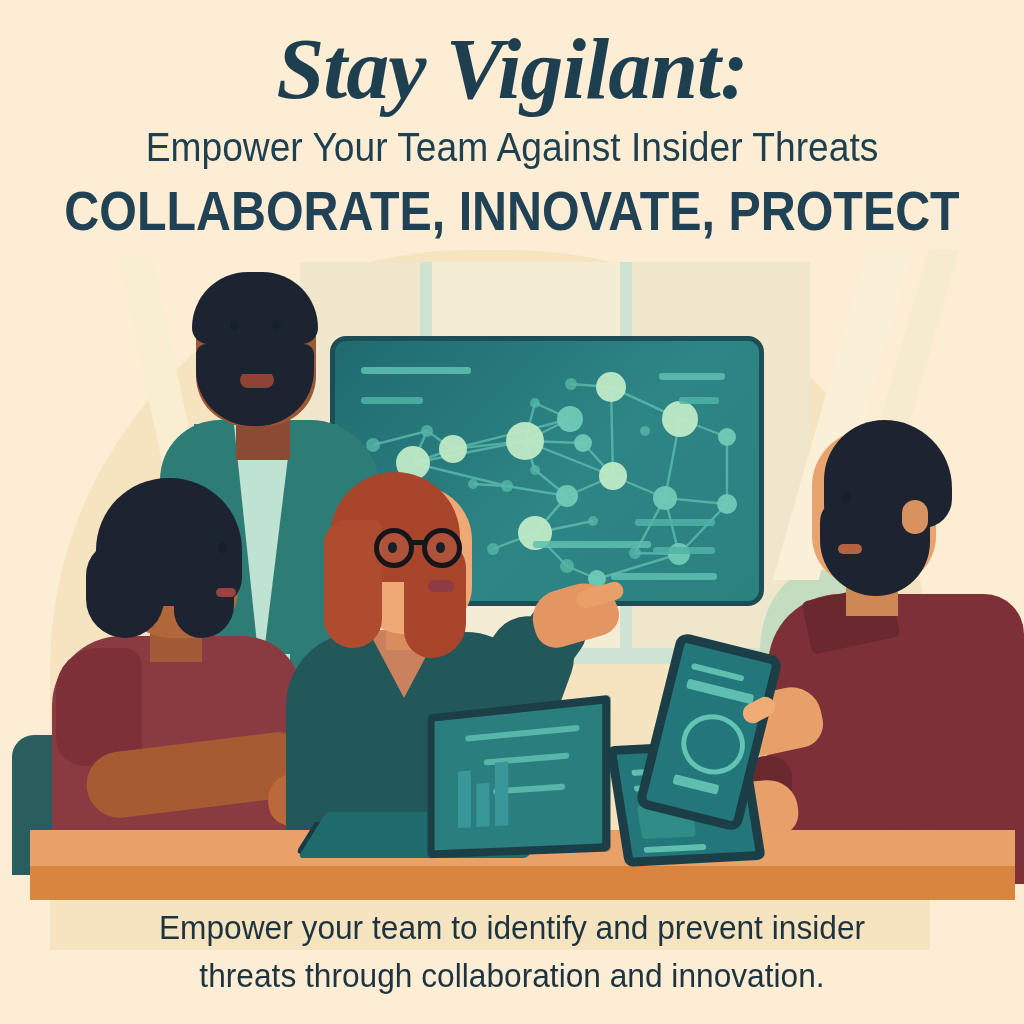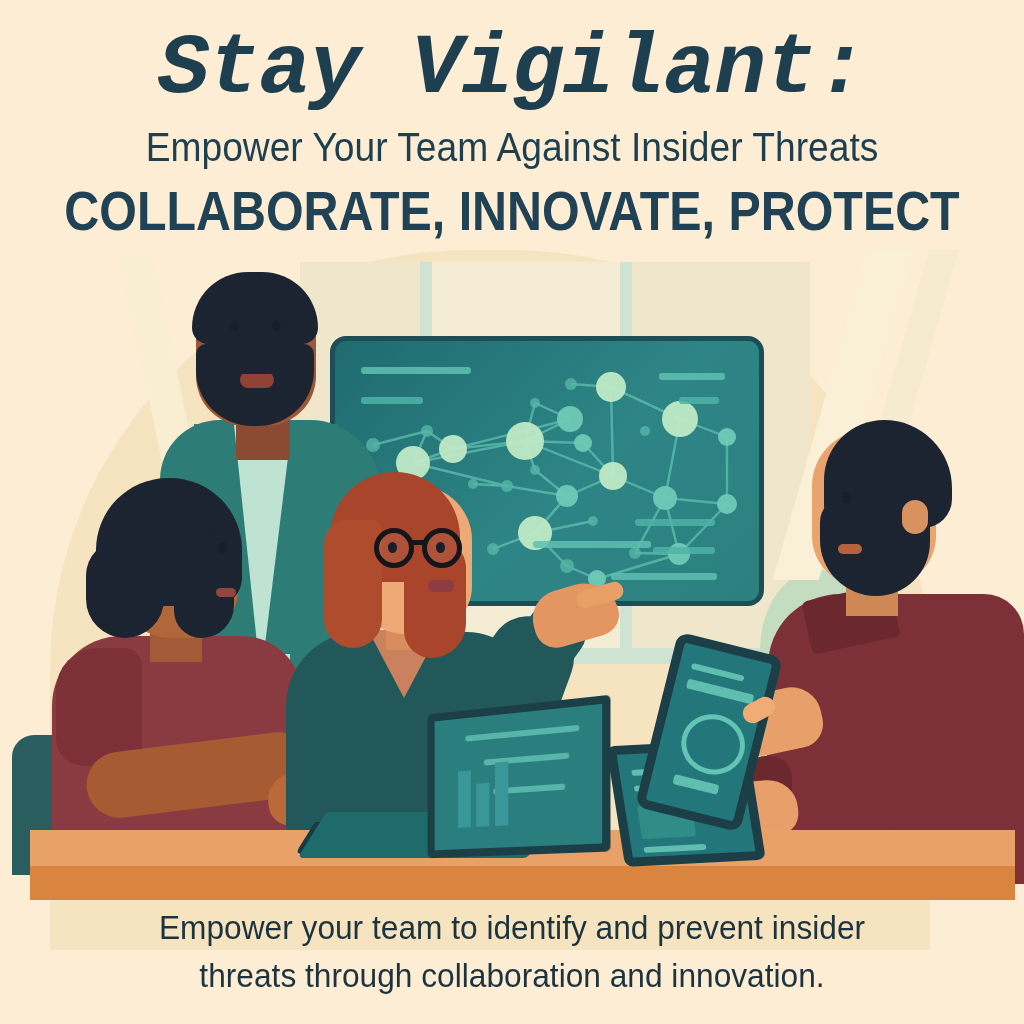--- a/index.html
+++ b/index.html
@@ -13,21 +13,21 @@
     overflow: hidden;
     font-family: "Liberation Sans", sans-serif;
   }
 
   
   .headline-wrap {
     position: absolute; left: 0; top: 0; width: 1024px;
     text-align: center; z-index: 50;
   }
   .title-script {
-    font-family: Liberation Mono, monospace;
+    font-family: Liberation Serif, serif;
     font-style: italic;
     font-weight: 700;
     font-size: 86px;
     line-height: 1.0;
     color: #1D3F4F;
     letter-spacing: -1px;
     margin-top: 26px;
   }
   .title-sub {
     font-family: "Liberation Sans", sans-serif;

